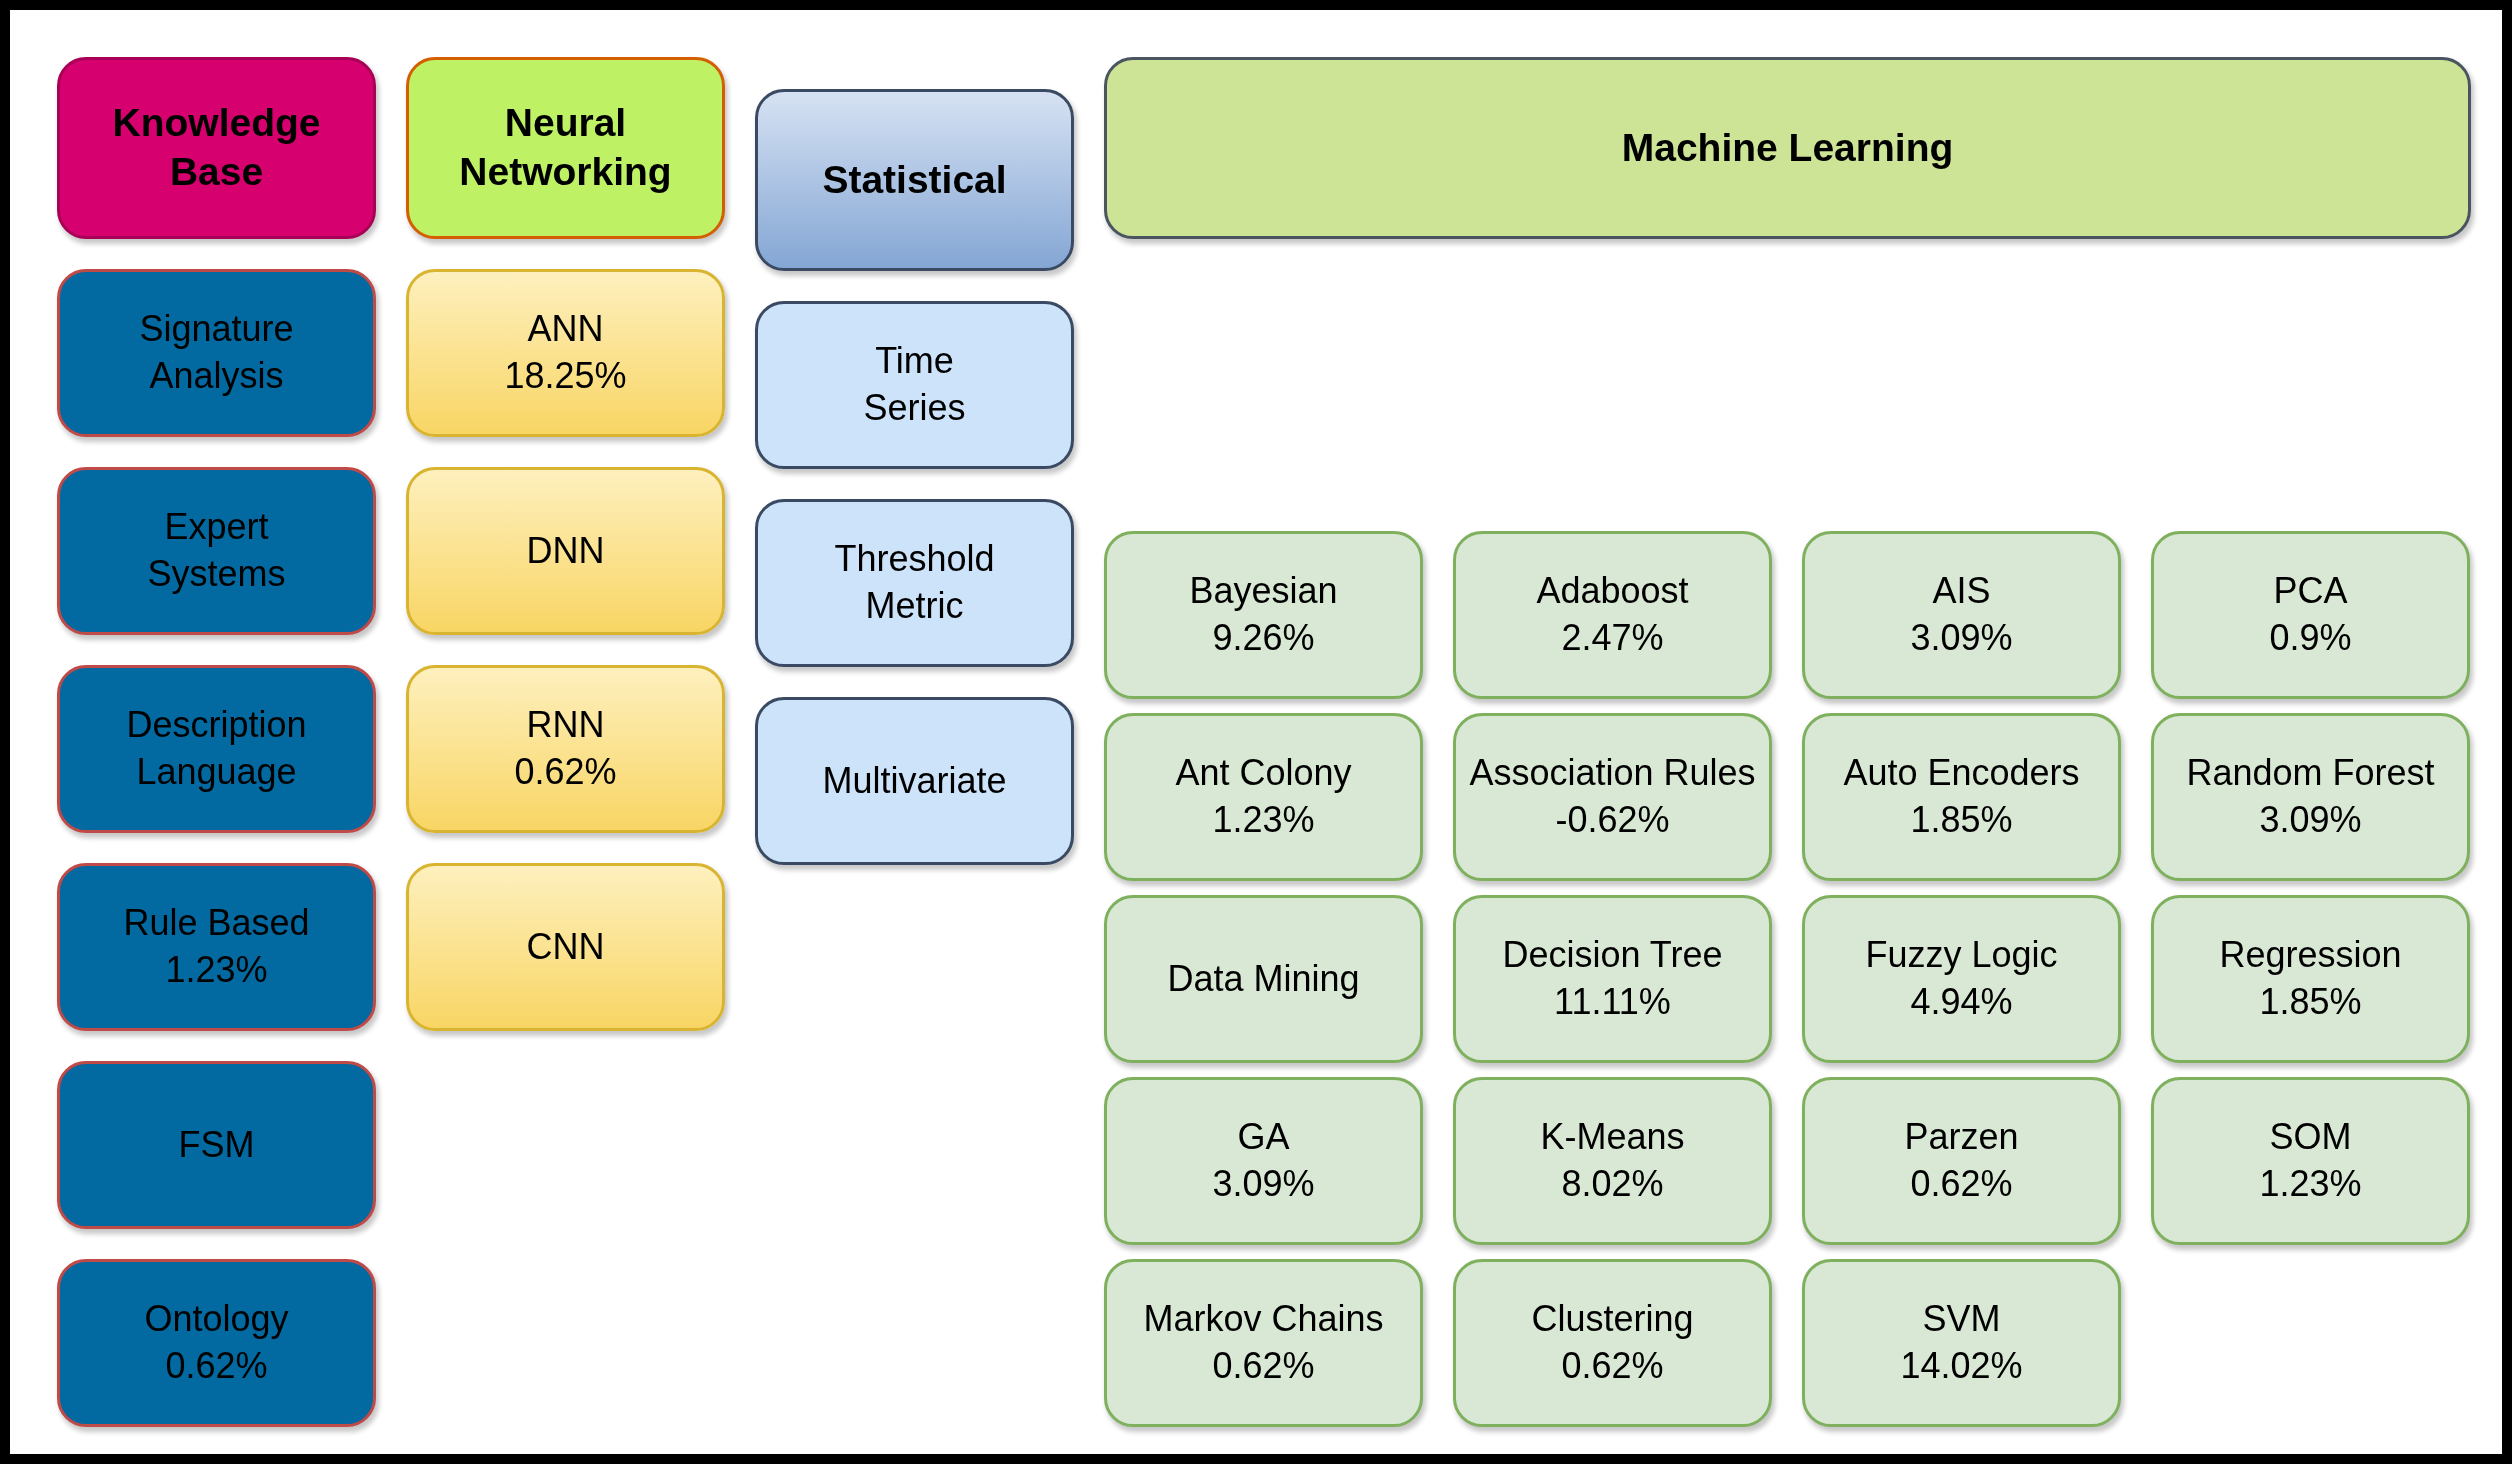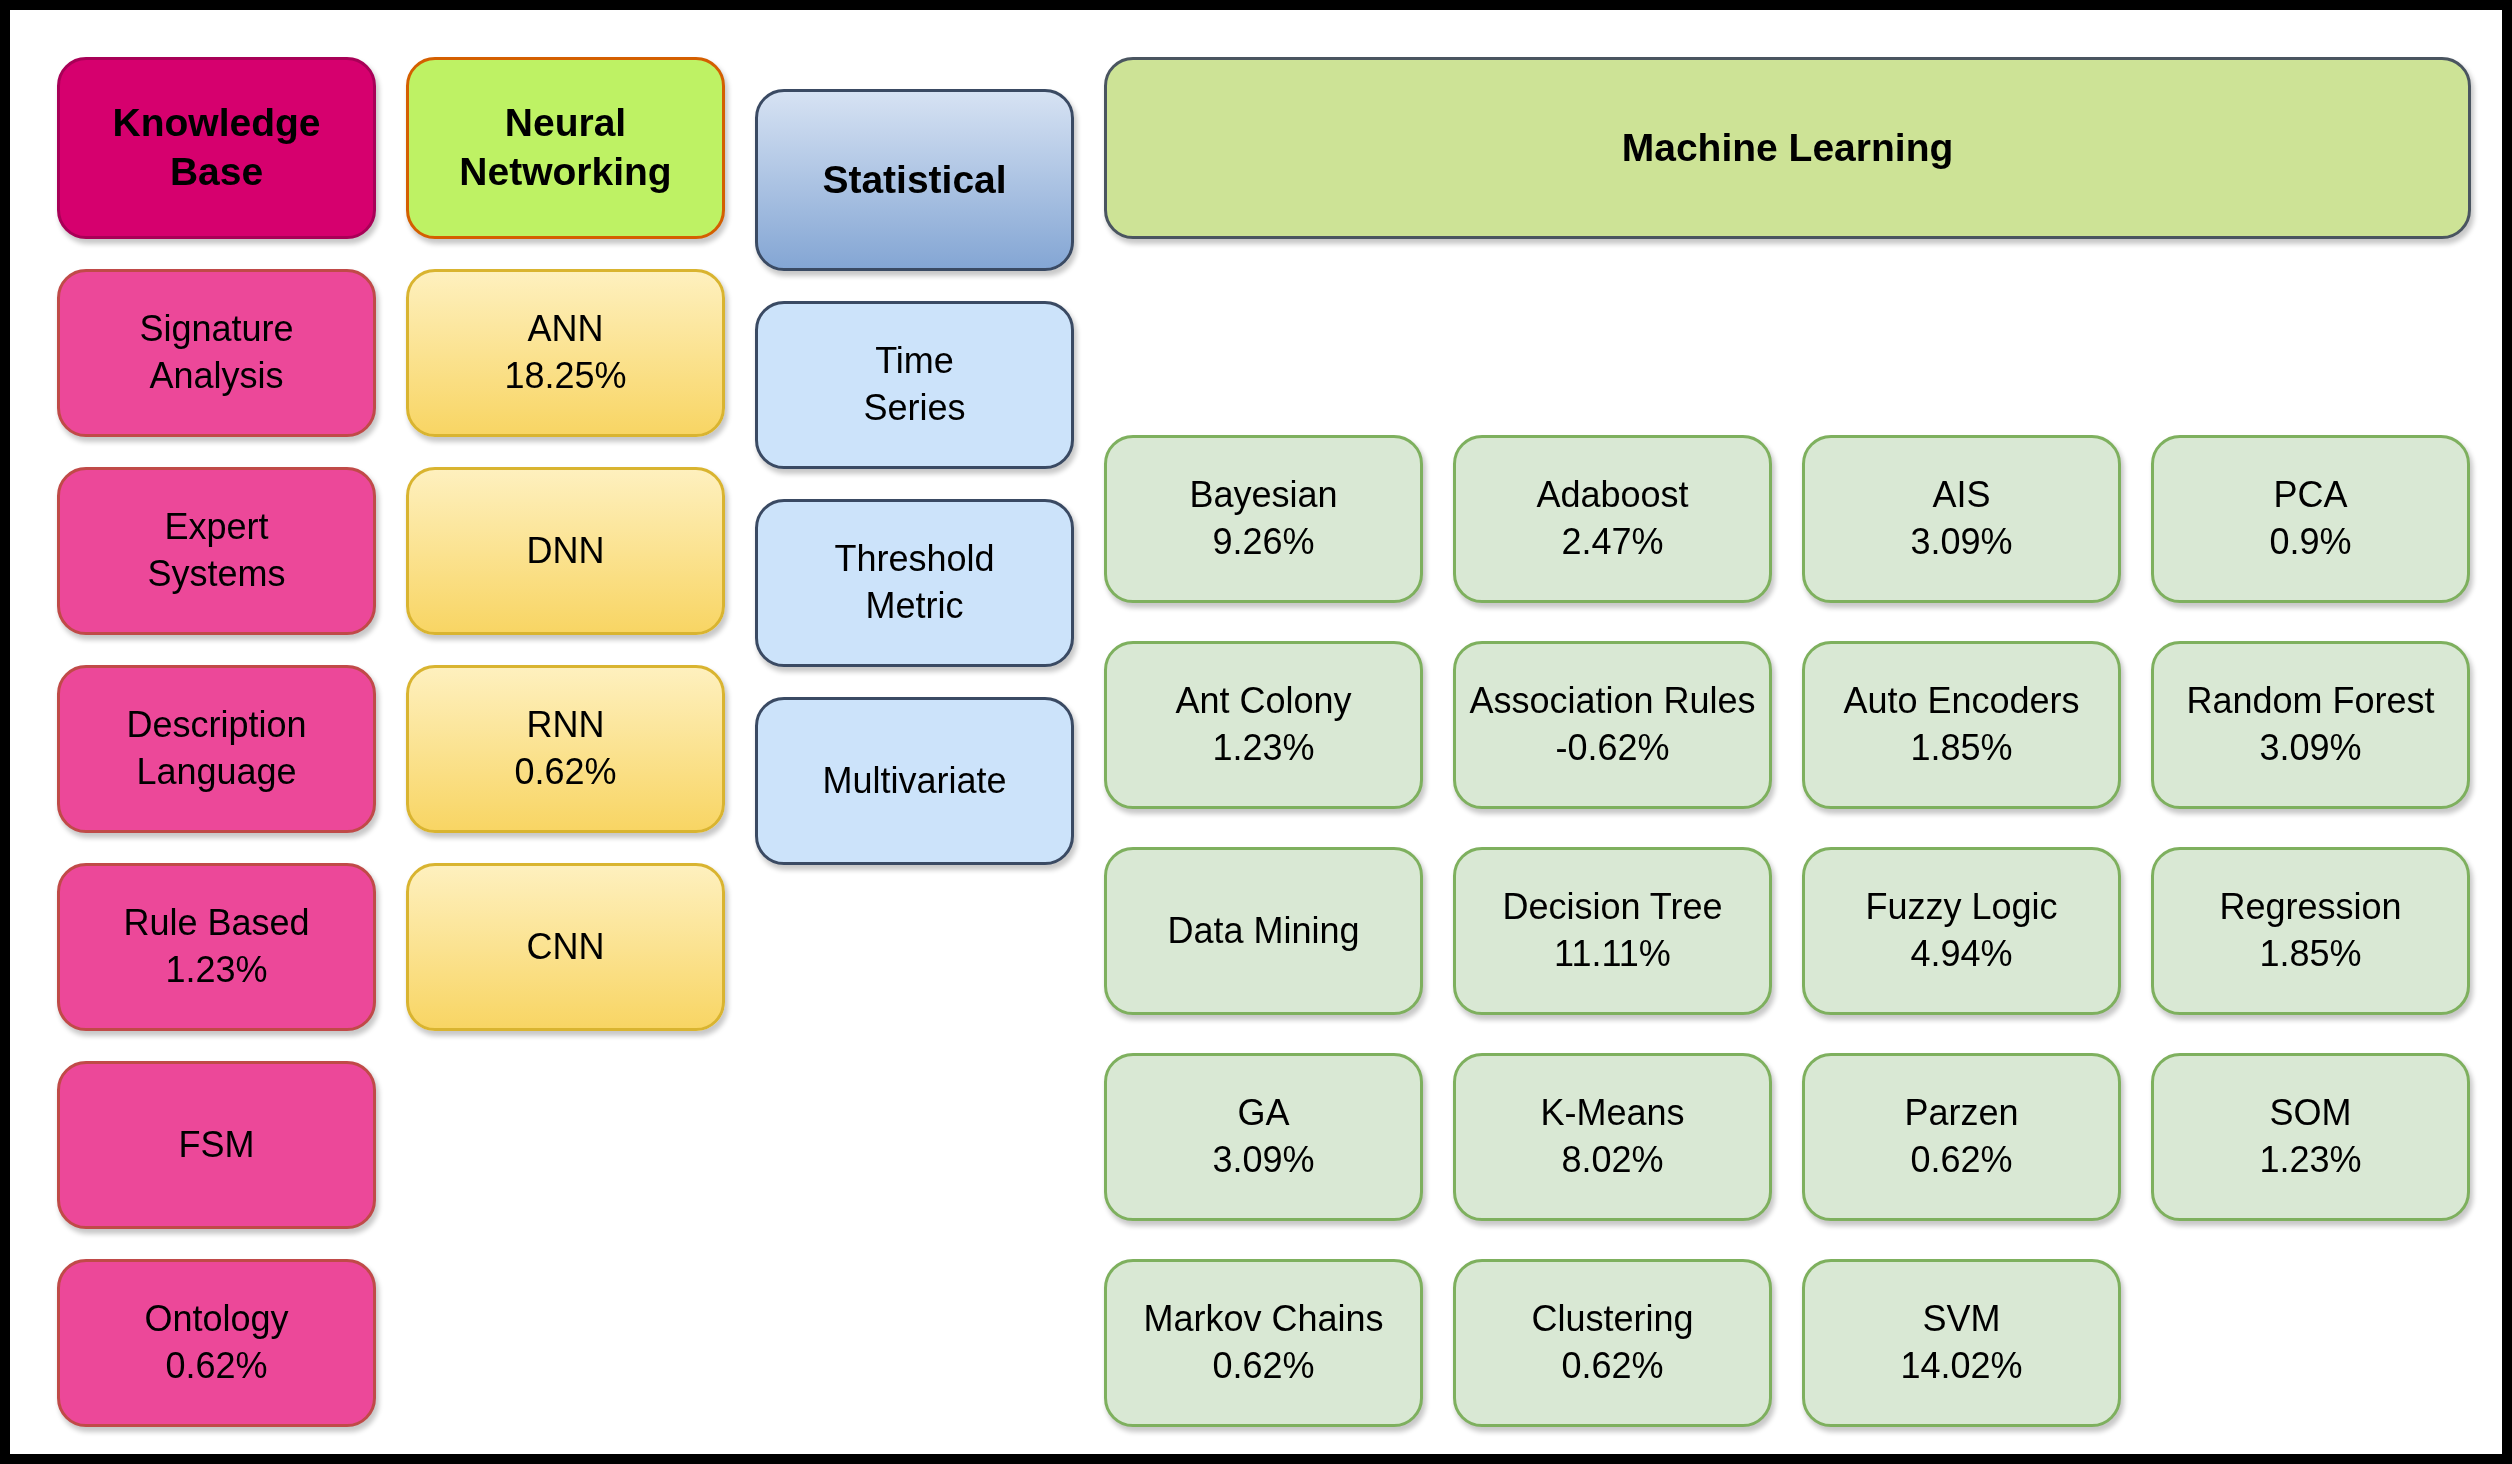--- a/index.html
+++ b/index.html
@@ -35,21 +35,21 @@
     justify-content: space-between;
   }
   .ml-row {
     display: flex;
     gap: 30px;
   }
   .ml-col {
     width: 319px;
     display: flex;
     flex-direction: column;
-    gap: 38px;
+    gap: 14px;
     flex: 0 0 auto;
   }
   .box {
     box-sizing: border-box;
     border-radius: 29px;
     display: flex;
     flex-direction: column;
     align-items: center;
     justify-content: center;
     text-align: center;
@@ -69,21 +69,21 @@
   }
   .label { white-space: pre-line; }
   .value:empty { display: none; }
 
   
   .kb-header {
     background: #d6006e;
     border: 3.1px solid #a80057;
   }
   .kb-cell {
-    background: #ec4899;
+    background: #0369a1;
     border: 3.1px solid #c04a48;
   }
   .nn-header {
     background: #bef264;
     border: 3.1px solid #d45f00;
   }
   .nn-cell {
     background: linear-gradient(180deg, #fef0be 0%, #f8d564 100%);
     border: 3.1px solid #d9b430;
   }

